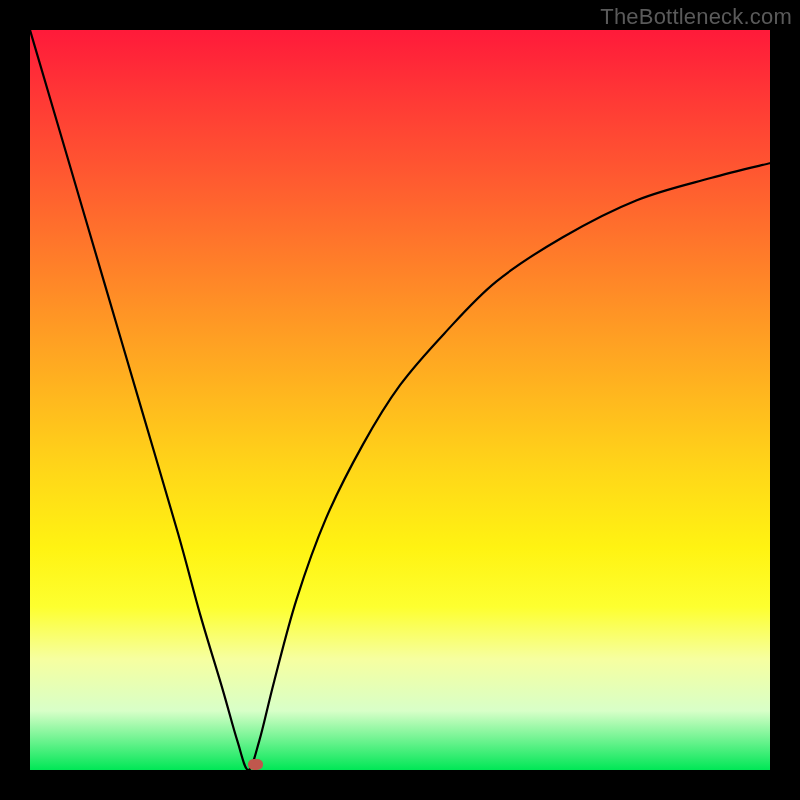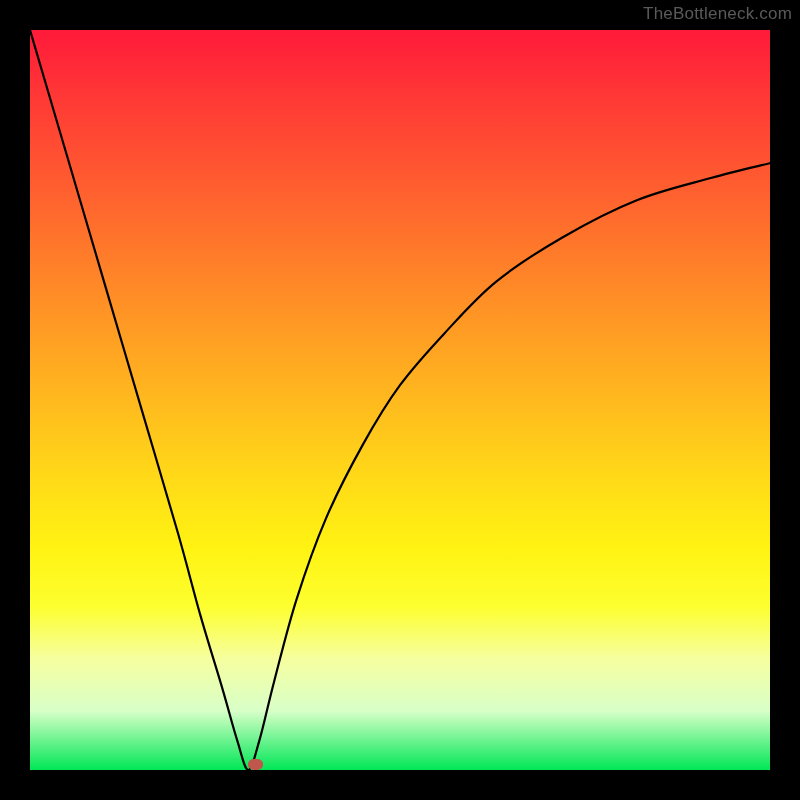--- a/index.html
+++ b/index.html
@@ -38,21 +38,21 @@
       #f6ffa0 85%,
       #d8ffc8 92%,
       #00e756 100%
     );
   }
   .watermark {
     position: absolute;
     top: 4px;
     right: 8px;
     color: #5a5a5a;
-    font-size: 17px;
+    font-size: 22px;
     font-weight: 500;
     letter-spacing: 0.2px;
     z-index: 5;
   }
   svg.curve {
     position: absolute;
     top: 0;
     left: 0;
     width: 740px;
     height: 740px;

